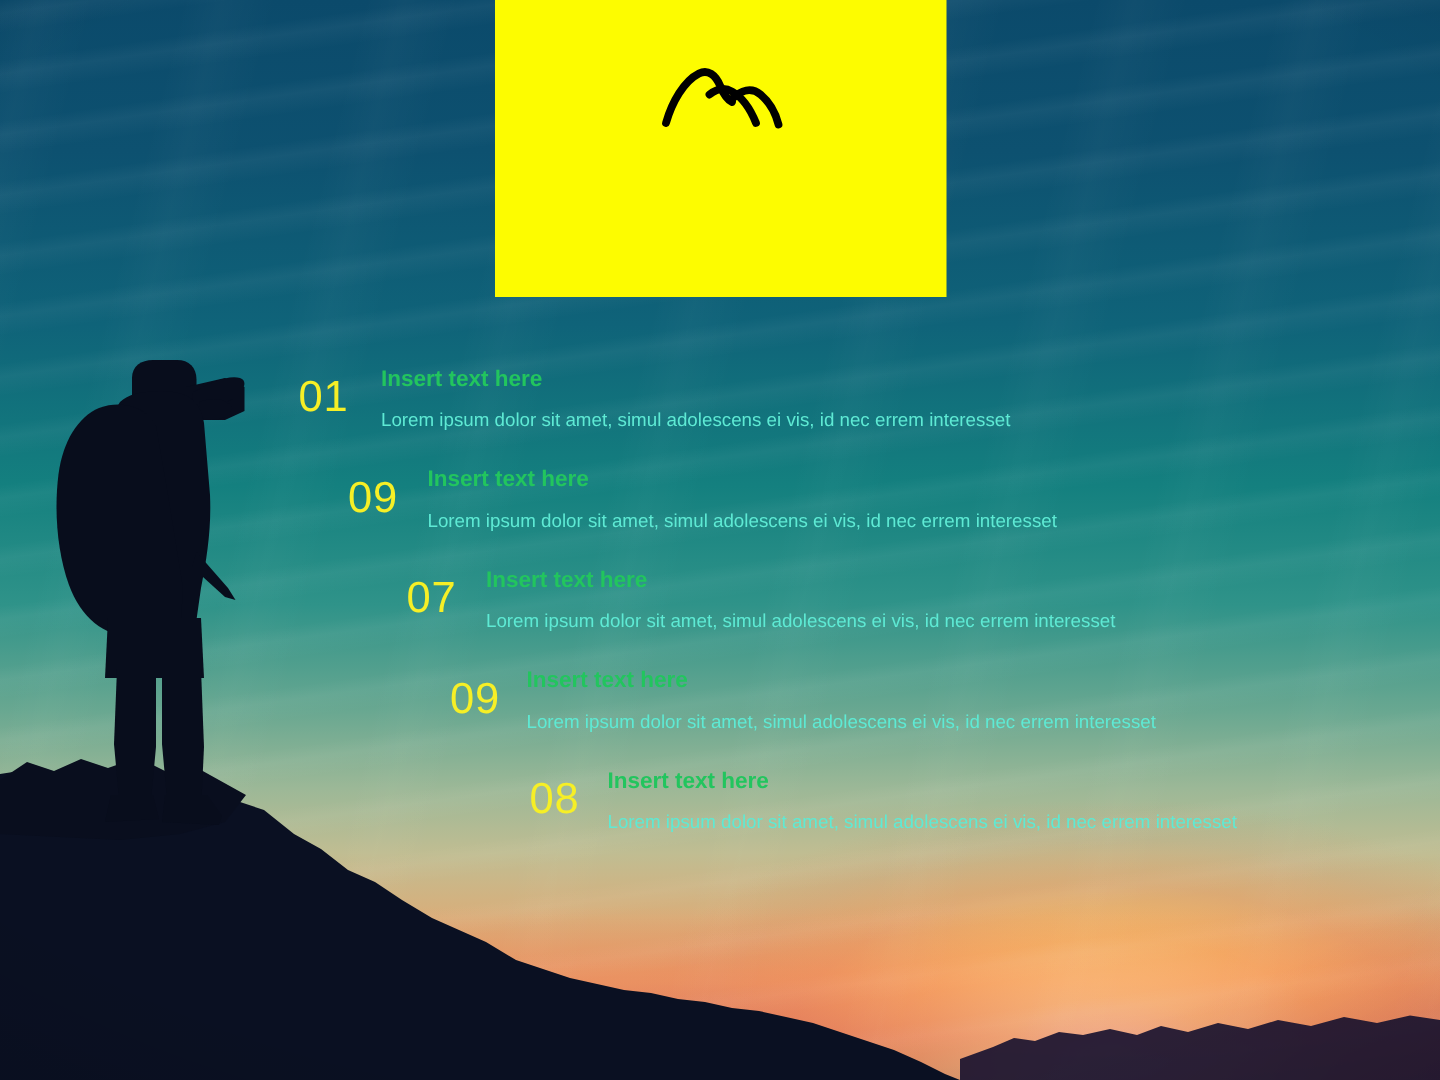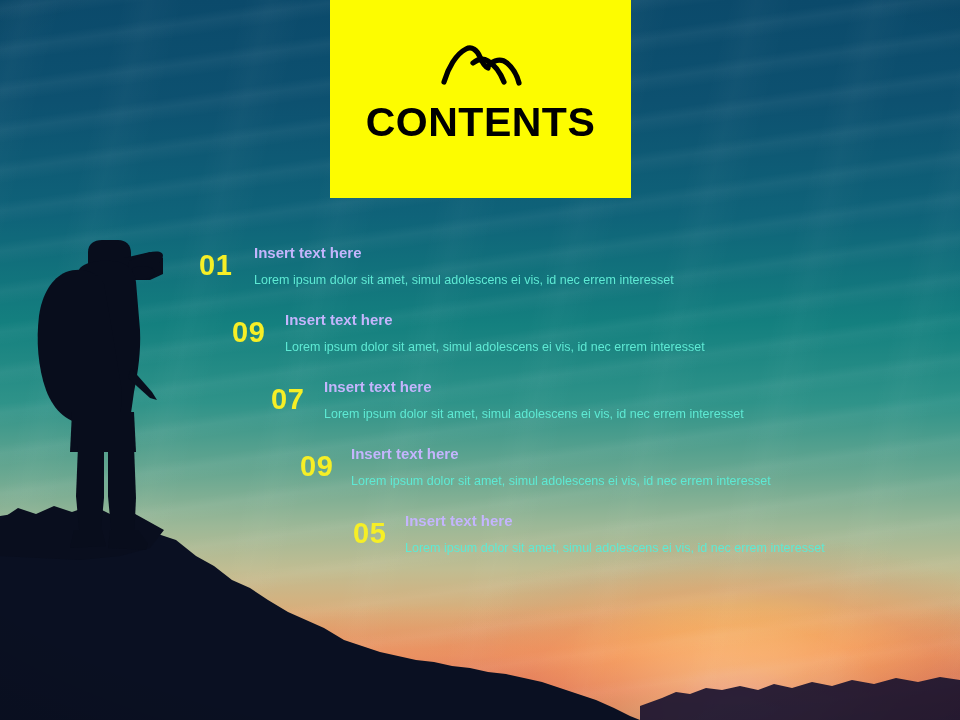--- a/index.html
+++ b/index.html
@@ -89,26 +89,26 @@
     margin-top:16px;
     font-size:41px; font-weight:bold; color:#000;
     letter-spacing:.5px; line-height:1;
   }
 
   
   #list { position:absolute; left:0; top:243px; width:960px; }
   .row { position:relative; height:67px; }
   .row-num {
     position:absolute; top:8px;
-    font-size:29px; font-weight:bold; color:#f6ef26;
+    font-size:29px; font-weight:normal; color:#f6ef26;
     line-height:1; letter-spacing:.5px;
   }
   .row-body { position:absolute; top:0; }
   .row-title {
-    font-size:15px; font-weight:bold; color:#c4b5fd;
+    font-size:15px; font-weight:bold; color:#22c55e;
     line-height:1.3; white-space:nowrap;
   }
   .row-desc {
     margin-top:9px;
     font-size:12.5px; color:#5eead4; line-height:1.3; white-space:nowrap;
   }
 </style>
 </head>
 <body>
 
@@ -173,21 +173,20 @@
   <div class="bg-layer" id="vignette"></div>
 
   <div id="contents-card">
     <span>
       <svg id="mountain-icon" width="86" height="44" viewBox="0 0 86 44">
         <path d="M6,40 C10,26 18,12 28,7 C34,4 39,8 42,15 C44,20 46,24 50,26" fill="none" stroke="#000" stroke-width="5.2" stroke-linecap="round" stroke-linejoin="round"></path>
         <path d="M35,21 C40,17 45,16 50,19 C57,23 62,30 66,40" fill="none" stroke="#000" stroke-width="5.2" stroke-linecap="round" stroke-linejoin="round"></path>
         <path d="M50,24 C56,18 63,16 69,21 C75,26 79,33 81,41" fill="none" stroke="#000" stroke-width="5.2" stroke-linecap="round" stroke-linejoin="round"></path>
       </svg>
     </span>
-    <div id="contents-title">CONTENTS</div>
   </div>
 
   <div id="list">
 
     <div class="row">
       <div class="row-num" style="left:199px">01</div>
       <div class="row-body" style="left:254px">
         <div class="row-title">Insert text here</div>
         <div class="row-desc">Lorem ipsum dolor sit amet, simul adolescens ei vis, id nec errem interesset</div>
       </div>
@@ -211,21 +210,21 @@
 
     <div class="row">
       <div class="row-num" style="left:300px">09</div>
       <div class="row-body" style="left:351px">
         <div class="row-title">Insert text here</div>
         <div class="row-desc">Lorem ipsum dolor sit amet, simul adolescens ei vis, id nec errem interesset</div>
       </div>
     </div>
 
     <div class="row">
-      <div class="row-num" style="left:353px">05</div>
+      <div class="row-num" style="left:353px">08</div>
       <div class="row-body" style="left:405px">
         <div class="row-title">Insert text here</div>
         <div class="row-desc">Lorem ipsum dolor sit amet, simul adolescens ei vis, id nec errem interesset</div>
       </div>
     </div>
 
   </div>
 </div>
 
 </body></html>

